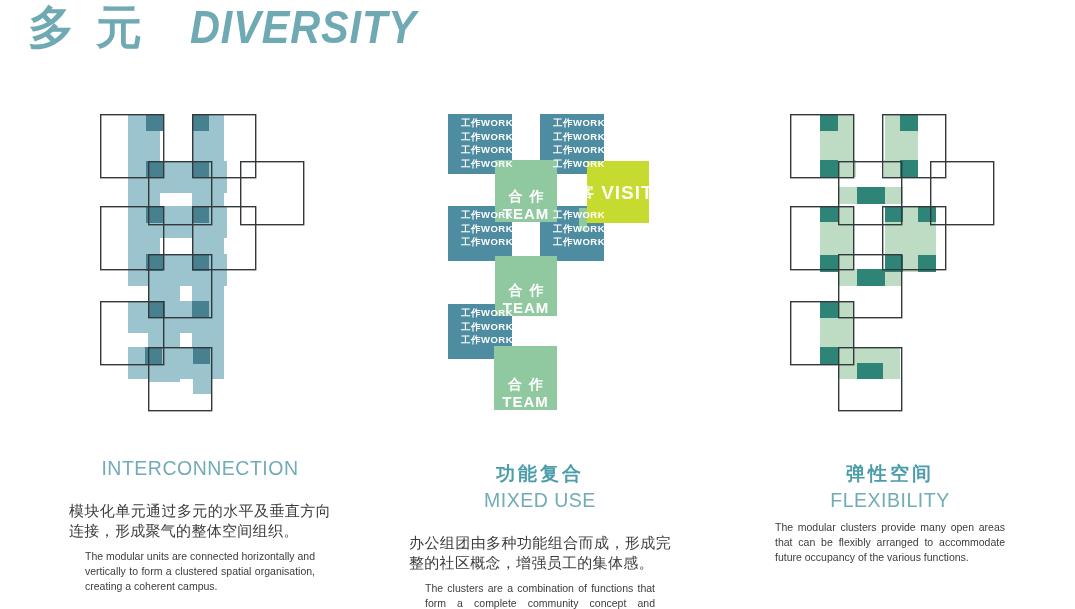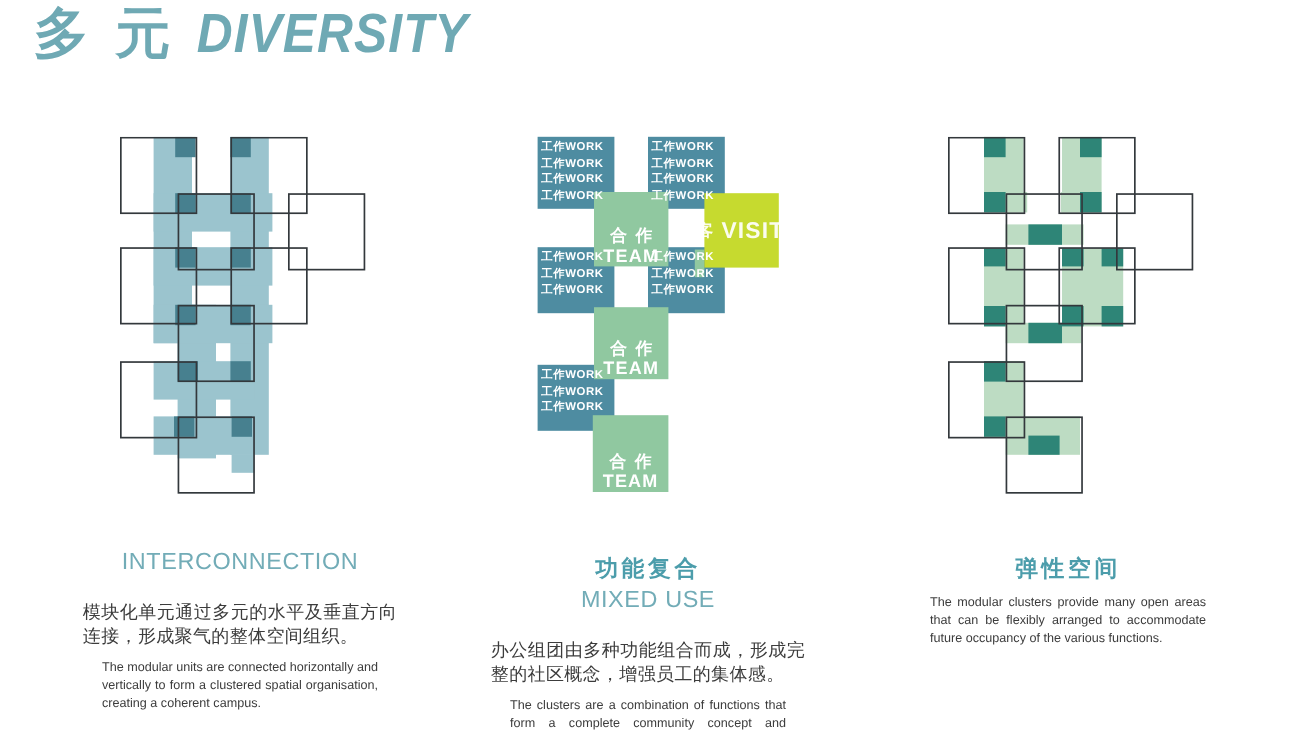--- a/index.html
+++ b/index.html
@@ -1,31 +1,31 @@
 <!DOCTYPE html>
 <html style="--c-background: #FFFFFF; --c-accent_teal: #6FA9B4; --c-heading_cjk: #4C9DAB; --c-heading_en: #72ACB7; --c-body_text: #3C3C3C; --c-work_block: #4E8CA1; --c-team_block: #90C8A0; --c-visitor_block: #C6DA2F; --c-band_light: #9BC4CE; --c-band_dark: #47808F; --c-flex_light: #BDDCC3; --c-flex_dark: #2E8577; --c-outline: #33383C;"><head>
 <meta charset="utf-8">
 <style>
   html,body{margin:0;padding:0;background:#fff;}
   .page{position:relative;width:1075px;height:609px;background:var(--c-background,#fff);
         font-family:"Liberation Sans",sans-serif;overflow:hidden;}
 
   
-  .title{position:absolute;left:28px;top:2px;display:flex;align-items:flex-end;}
+  .title{position:absolute;left:28px;top:2px;display:flex;align-items:flex-end;gap:26px;}
   .title-cjk{font-size:46px;font-weight:bold;letter-spacing:22px;color:var(--c-accent_teal,#6FA9B4);
              line-height:50px;white-space:nowrap;}
   .title-en{font-size:46px;font-weight:bold;font-style:italic;color:var(--c-accent_teal,#6FA9B4);
             line-height:50px;transform:scaleX(.9);transform-origin:left bottom;letter-spacing:1px;white-space:nowrap;}
 
   
   .diagram{position:absolute;top:114px;width:210px;height:305px;}
   .mid-block{position:absolute;box-sizing:border-box;}
   .work-block{background:var(--c-work_block,#4E8CA1);padding-top:2px;}
   .work-line{position:relative;z-index:5;color:#fff;font-weight:bold;font-size:9.5px;
-             letter-spacing:.5px;line-height:13.5px;padding-left:3px;white-space:nowrap;}
+             letter-spacing:.5px;line-height:13.5px;padding-left:13px;white-space:nowrap;}
   .team-block{background:var(--c-team_block,#90C8A0);z-index:2;display:flex;flex-direction:column;
               justify-content:flex-end;align-items:center;color:#fff;font-weight:bold;}
   .visitor-block{background:var(--c-visitor_block,#C6DA2F);z-index:2;display:flex;flex-direction:row;
               justify-content:center;align-items:center;color:rgba(255,255,255,.92);font-weight:bold;}
   .blk-cjk{font-size:14px;letter-spacing:7px;padding-left:7px;line-height:17px;white-space:nowrap;}
   .blk-en{font-size:15px;letter-spacing:1px;line-height:17px;white-space:nowrap;}
   .visitor-block .blk-en{font-size:19px;}
   .sliver{position:absolute;background:var(--c-team_block,#90C8A0);z-index:1;}
 
   
@@ -172,16 +172,17 @@
 
   <section class="col" style="left:405px">
     <h2>功能复合</h2>
     <h3>MIXED USE</h3>
     <p class="cjk">办公组团由多种功能组合而成，形成完整的社区概念，增强员工的集体感。</p>
     <p class="en">The clusters are a combination of functions that form a complete community concept and enhance the sense of collegiality among employees.</p>
   </section>
 
   <section class="col" style="left:755px">
     <h2>弹性空间</h2>
+    <h3>FLEXIBILITY</h3>
     <p class="en">The modular clusters provide many open areas that can be flexibly arranged to accommodate future occupancy of the various functions.</p>
   </section>
 
 </div>
 
 </body></html>

